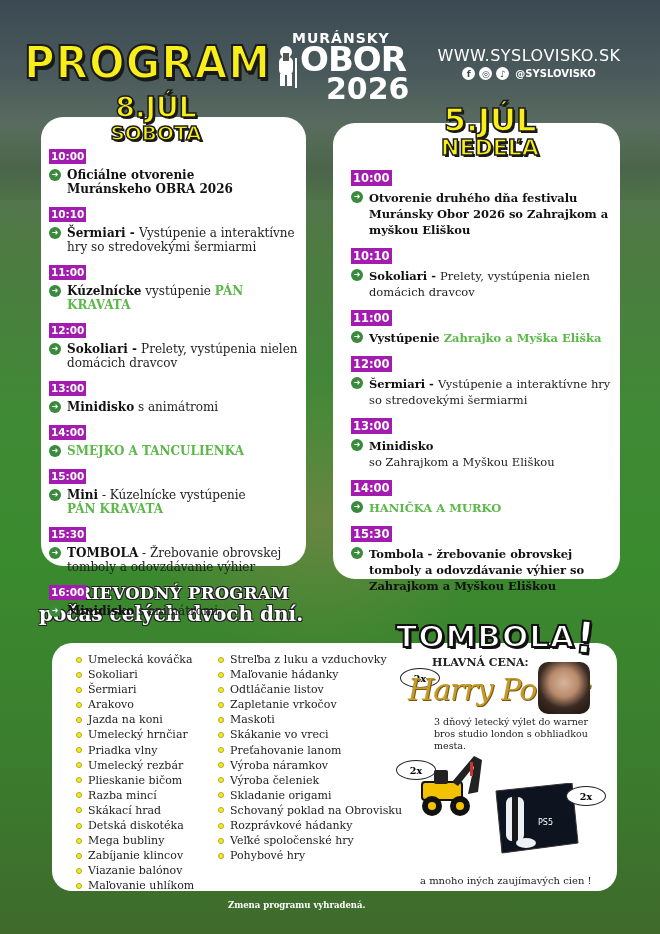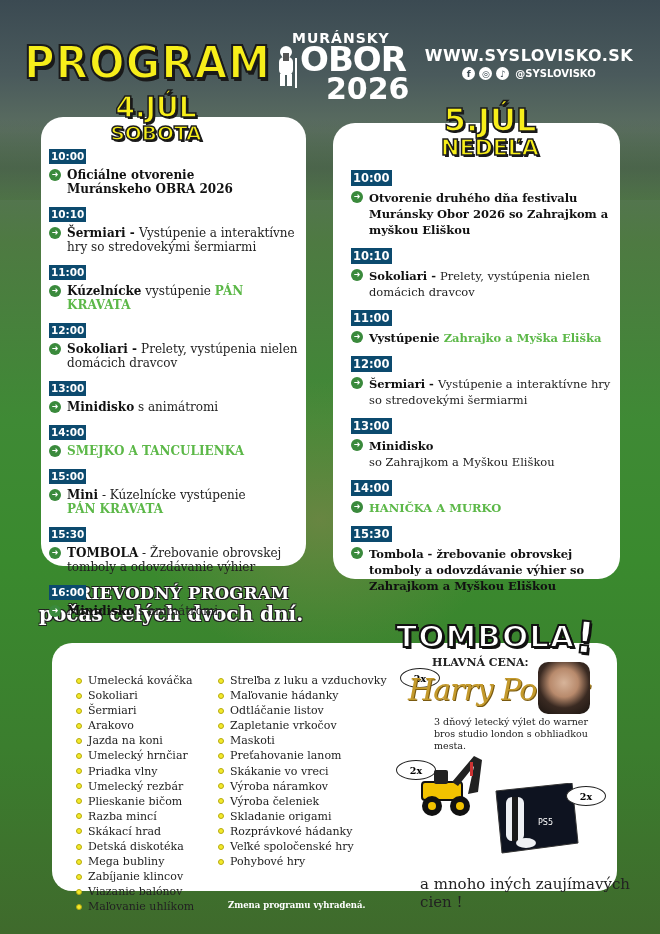--- a/index.html
+++ b/index.html
@@ -22,21 +22,21 @@
     -webkit-text-stroke: 2px #1a1a1a;
     text-shadow: 2px 3px 0 #1a1a1a;
     transform: scaleY(1.05);
   }
   .logo { position: absolute; left: 272px; top: 30px; width: 150px; height: 76px; color: #fff; }
   .logo .mur { position: absolute; left: 20px; top: 0; font-family: "DejaVu Sans", sans-serif; font-weight: 900; font-size: 14px; letter-spacing: 1px; }
   .logo .obor { position: absolute; left: 28px; top: 12px; font-family: "DejaVu Sans", sans-serif; font-weight: 900; font-size: 34px; line-height: 34px; letter-spacing: -1px; }
   .logo .year { position: absolute; left: 54px; top: 44px; font-family: "DejaVu Sans", sans-serif; font-weight: 900; font-size: 30px; line-height: 30px; }
   .logo .giant { position: absolute; left: 2px; top: 14px; width: 26px; height: 46px; }
   .web { position: absolute; left: 424px; top: 46px; width: 210px; text-align: center; color: #fff; }
-  .web .url { font-family: "DejaVu Sans", sans-serif; font-weight: 700; font-size: 16px; letter-spacing: 0.5px; }
+  .web .url { font-family: "DejaVu Sans", sans-serif; font-weight: 400; font-size: 16px; letter-spacing: 0.5px; }
   .web .social { display: flex; gap: 4px; justify-content: center; align-items: center; margin-top: 2px; }
   .web .ic { width: 13px; height: 13px; border-radius: 50%; background: #fff; color: #3b4a52; font-size: 9px; font-weight: bold; font-family: "DejaVu Sans", sans-serif; display: flex; align-items: center; justify-content: center; }
   .web .handle { font-family: "DejaVu Sans", sans-serif; font-weight: 900; font-size: 10px; margin-left: 2px; }
 
   .day-title {
     position: absolute; text-align: center;
     font-family: "DejaVu Sans", sans-serif; font-weight: 900; color: #f7ee1a;
     -webkit-text-stroke: 1.5px #1a1a1a; text-shadow: 2px 2px 0 #1a1a1a;
     z-index: 3;
   }
@@ -49,57 +49,57 @@
 
   .card { position: absolute; background: #fff; border-radius: 22px; z-index: 2; }
   #card1 { left: 41px; top: 117px; width: 265px; height: 449px; }
   #card2 { left: 333px; top: 123px; width: 287px; height: 456px; }
 
   .sched { position: absolute; left: 8px; right: 6px; }
   #card1 .sched { top: 28px; }
   #card2 .sched { top: 44px; left: 18px; }
   .slot { margin-bottom: 7px; }
   .time {
-    display: inline-block; background: #0c4a6e; color: #fff;
+    display: inline-block; background: #a21caf; color: #fff;
     font-family: "DejaVu Sans", sans-serif; font-weight: bold; font-size: 10.5px;
     padding: 1px 2px; line-height: 13px; margin-bottom: 4px;
   }
   #card2 .time { font-size: 11.5px; line-height: 14px; }
   .row { display: flex; align-items: flex-start; }
   .arrow { flex: 0 0 12px; width: 12px; height: 12px; border-radius: 50%; background: #3a8a3c; color: #fff; font-size: 8px; line-height: 12px; text-align: center; margin-right: 6px; margin-top: 1px; font-family: "DejaVu Sans", sans-serif; }
   .txt { font-size: 12px; line-height: 14px; color: #222; }
   #card2 .txt { font-size: 11.5px; line-height: 16px; }
   .txt .g { color: #5cb848; font-weight: bold; }
   .txt .allb { font-weight: bold; color: #111; }
 
   .side-title { position: absolute; left: 36px; top: 584px; width: 270px; text-align: center; color: #fff; font-weight: bold; text-shadow: 1px 1px 0 #222, -1px -1px 0 #222, 1px -1px 0 #222, -1px 1px 0 #222; }
   .side-title .t1 { font-size: 16.5px; line-height: 20px; letter-spacing: 0.3px; }
   .side-title .t2 { font-size: 20px; line-height: 20px; }
 
   #card3 { left: 52px; top: 643px; width: 565px; height: 248px; border-radius: 20px; }
-  .acts { position: absolute; top: 9px; margin-top: 21px; }
+  .acts { position: absolute; top: 9px; }
   #acts1 { left: 24px; }
   #acts2 { left: 166px; }
   .act { display: flex; align-items: center; font-size: 11px; line-height: 15.1px; color: #222; white-space: nowrap; }
   .bullet { width: 6px; height: 6px; border-radius: 50%; border: 1.5px solid #b6aa10; background: #f4ea2a; margin-right: 6px; flex: 0 0 6px; }
 
   .tombola-title {
     position: absolute; left: 396px; top: 612px; z-index: 4;
     font-family: "DejaVu Sans", sans-serif; font-weight: 900; font-size: 31px; color: #fff;
     -webkit-text-stroke: 2px #111; text-shadow: 2px 2px 0 #111; letter-spacing: 1px;
   }
   .tombola-title .bang { font-size: 44px; display: inline-block; transform: rotate(6deg); vertical-align: -6px; }
   .main-prize-label { position: absolute; left: 432px; top: 656px; font-size: 11px; font-weight: bold; color: #222; z-index: 4; }
   .x2 { position: absolute; width: 40px; height: 20px; border-radius: 50%; border: 1.5px solid #222; background: #fff; font-size: 9.5px; font-weight: bold; display: flex; align-items: center; justify-content: center; z-index: 4; }
   .hp-logo { position: absolute; left: 408px; top: 672px; font-family: "DejaVu Serif", serif; font-style: italic; font-size: 30px; color: #c49a2c; text-shadow: 1px 1px 0 #7a5a10; z-index: 4; letter-spacing: -1px; }
   .hp-photo { position: absolute; left: 538px; top: 662px; width: 52px; height: 52px; border-radius: 10px; background: radial-gradient(circle at 50% 40%, #d7b49a 0%, #b88a6c 35%, #3a2a22 62%, #1a1410 100%); z-index: 4; }
   .prize-desc { position: absolute; left: 434px; top: 716px; width: 160px; font-size: 9.5px; line-height: 12px; color: #222; z-index: 4; }
   .car { position: absolute; left: 412px; top: 752px; width: 80px; height: 70px; z-index: 4; }
   .ps5 { position: absolute; left: 492px; top: 783px; width: 88px; height: 72px; z-index: 4; }
-  .more { position: absolute; left: 420px; top: 875px; font-size: 15px; color: #222; z-index: 4; }
+  .more { position: absolute; left: 420px; top: 875px; font-size: 10px; color: #222; z-index: 4; }
 
   .footer { position: absolute; left: 228px; top: 900px; font-size: 8.5px; font-weight: bold; color: #fff; }
 </style>
 </head>
 <body>
 
 <div class="ridge"></div>
 
 <div class="hdr-title">PROGRAM</div>
 
@@ -121,21 +121,21 @@
   <div class="url">WWW.SYSLOVISKO.SK</div>
   <div class="social">
     <span class="ic">f</span>
     <span class="ic">◎</span>
     <span class="ic">♪</span>
     <span class="handle">@SYSLOVISKO</span>
   </div>
 </div>
 
 <div class="day-title" id="day1-title">
-  <div class="d">4.JÚL</div>
+  <div class="d">8.JÚL</div>
   <div class="w">SOBOTA</div>
 </div>
 <div class="card" id="card1">
   <div class="sched">
       <div class="slot"><div class="time">10:00</div><div class="row">
           <span class="arrow">➜</span>
           <div class="txt"><span class="allb">Oficiálne otvorenie</span><br><span class="allb">Muránskeho OBRA 2026</span></div>
         </div></div>
       <div class="slot"><div class="time">10:10</div><div class="row">
           <span class="arrow">➜</span>
@@ -297,37 +297,41 @@
       <div class="act">
         <span class="bullet"></span>
         <span>Zapletanie vrkočov</span>
       </div>
       <div class="act">
         <span class="bullet"></span>
         <span>Maskoti</span>
       </div>
       <div class="act">
         <span class="bullet"></span>
+        <span>Skákanie vo vreci</span>
+      </div>
+      <div class="act">
+        <span class="bullet"></span>
         <span>Preťahovanie lanom</span>
       </div>
       <div class="act">
         <span class="bullet"></span>
-        <span>Skákanie vo vreci</span>
-      </div>
-      <div class="act">
-        <span class="bullet"></span>
         <span>Výroba náramkov</span>
       </div>
       <div class="act">
         <span class="bullet"></span>
         <span>Výroba čeleniek</span>
       </div>
       <div class="act">
         <span class="bullet"></span>
         <span>Skladanie origami</span>
+      </div>
+      <div class="act">
+        <span class="bullet"></span>
+        <span>Schovaný poklad na Obrovisku</span>
       </div>
       <div class="act">
         <span class="bullet"></span>
         <span>Rozprávkové hádanky</span>
       </div>
       <div class="act">
         <span class="bullet"></span>
         <span>Veľké spoločenské hry</span>
       </div>
       <div class="act">

